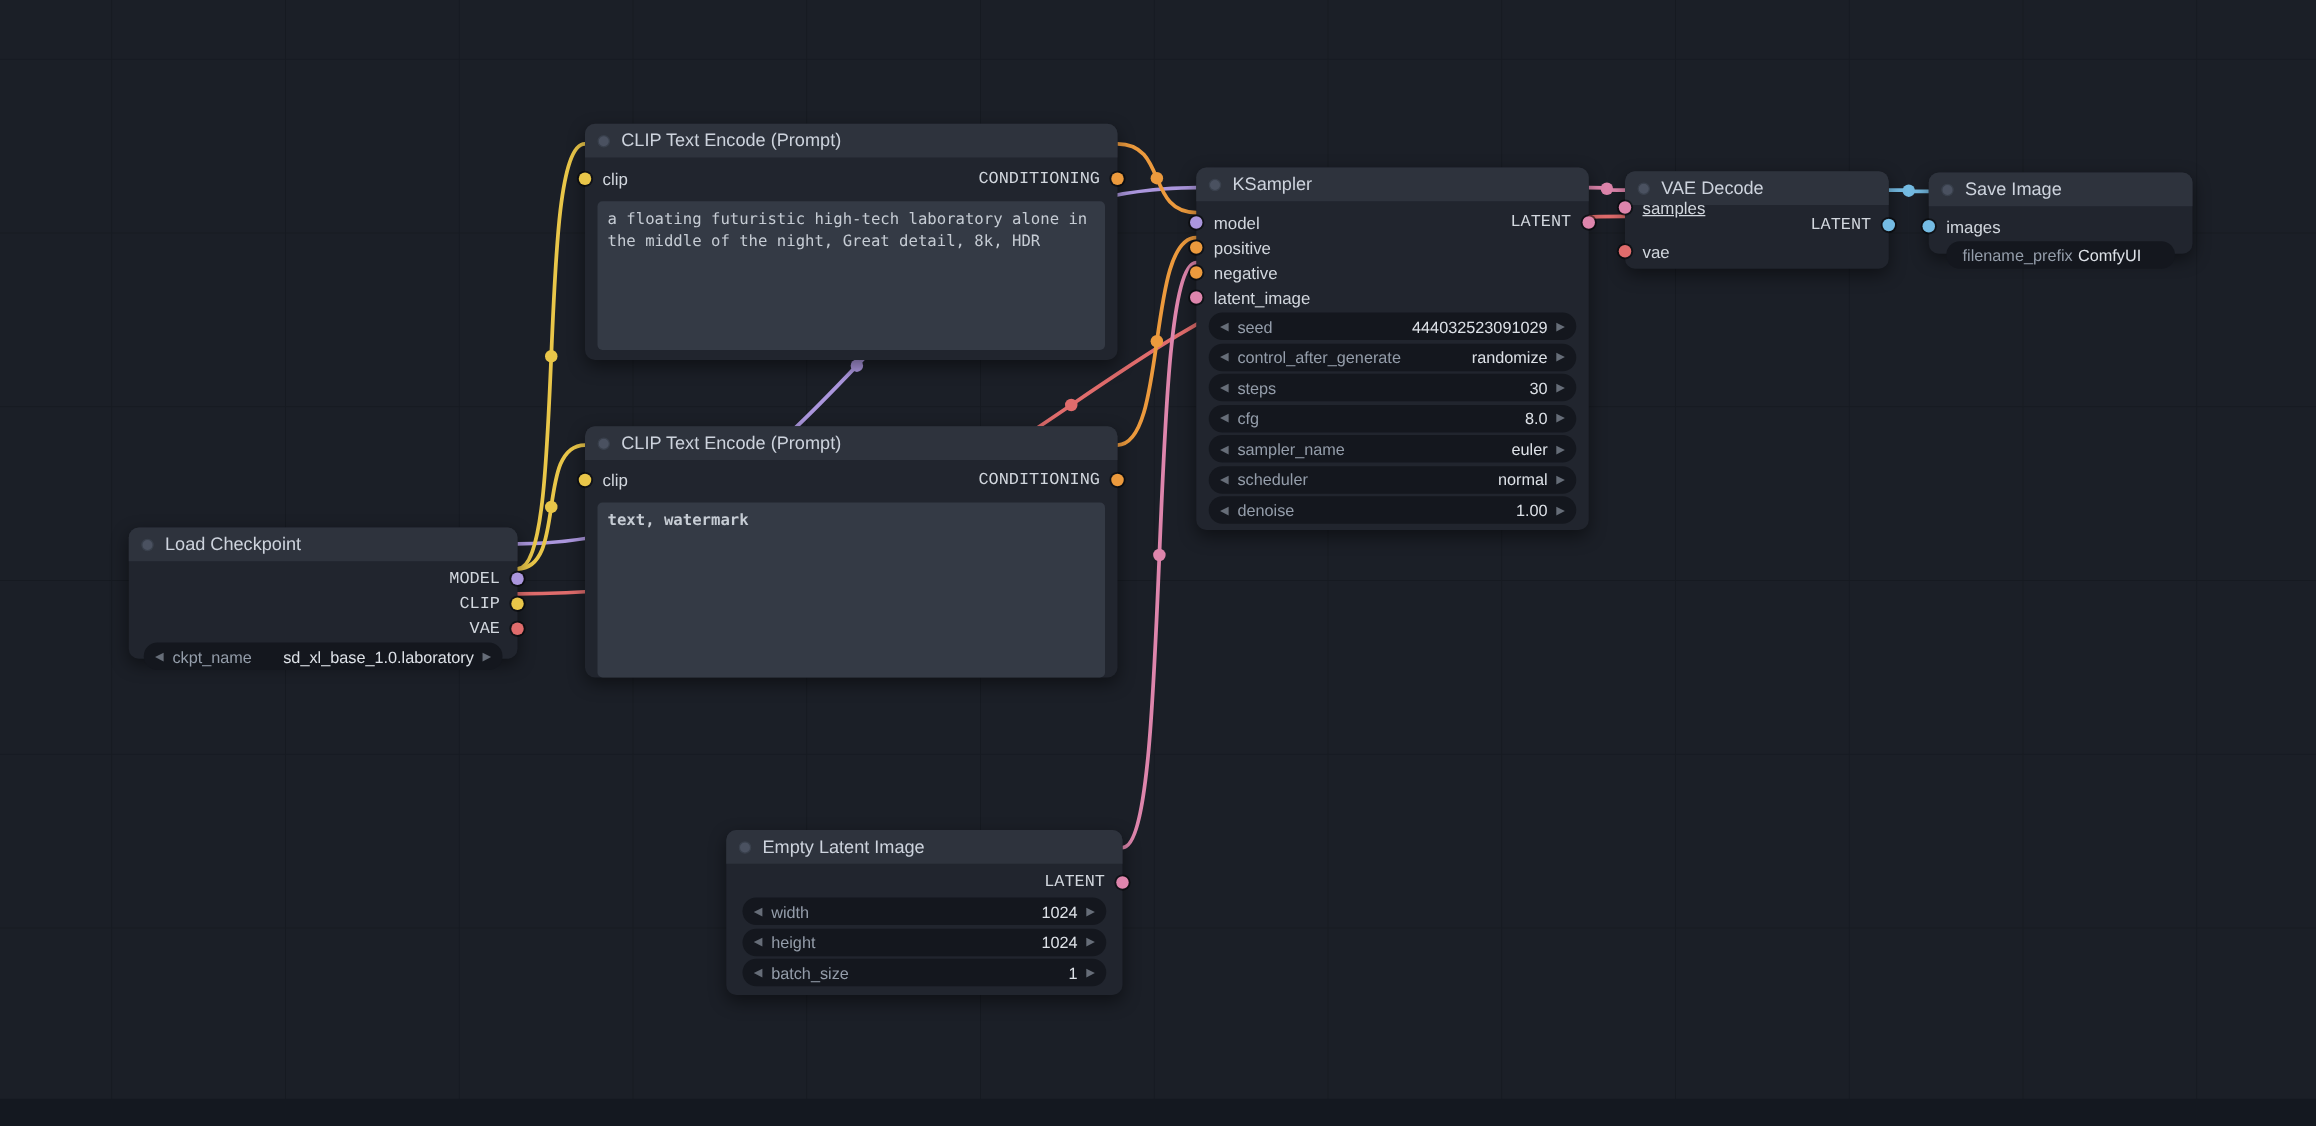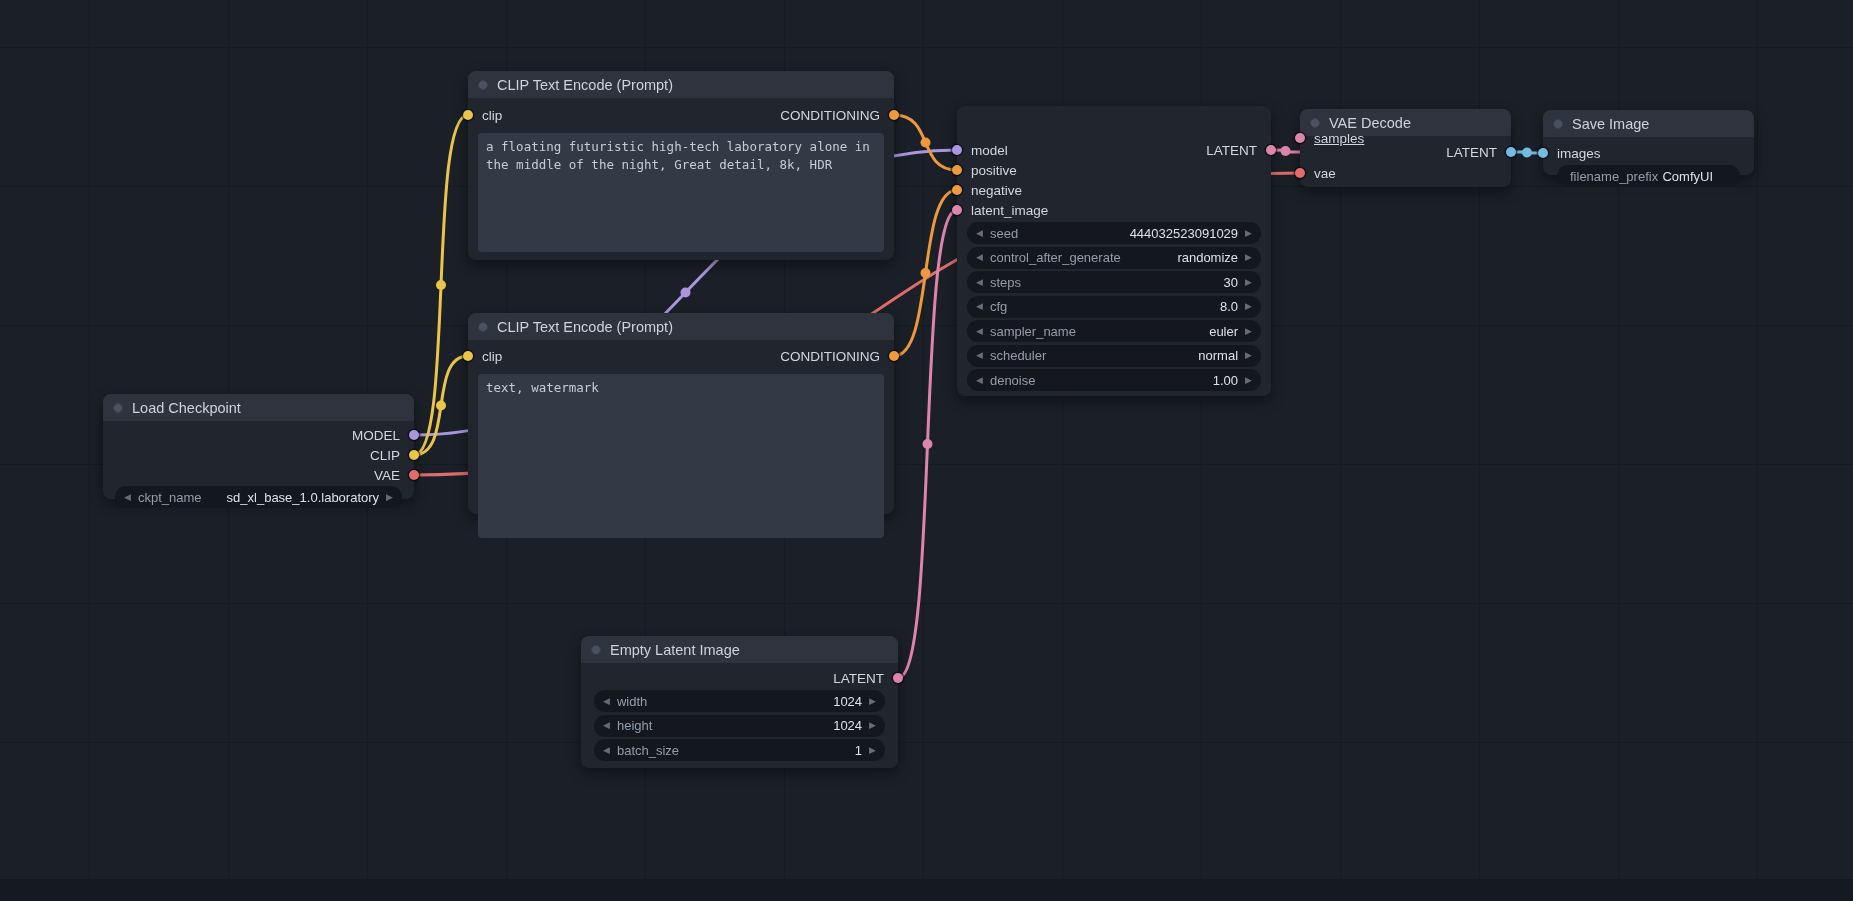--- a/index.html
+++ b/index.html
@@ -22,20 +22,21 @@
     position:absolute; left:0; right:0; bottom:0; height:22px;
     background:#141820; z-index:0;
   }
 
   .node {
     position:absolute; z-index:2;
     background:#21252e;
     border-radius:8px;
     box-shadow:0 5px 14px rgba(0,0,0,0.45);
     color:#ced3da;
+    margin-top:28px;
   }
   .node-title {
     height:27px; background:#2e333d; border-radius:8px 8px 0 0;
     display:flex; align-items:center; padding:0 10px;
     color:#cdd3dd; font-size:14.5px; white-space:nowrap;
   }
   .collapse-dot {
     width:10px; height:10px; border-radius:50%;
     background:#4a5160; border:1px solid #39404c;
     margin-right:9px; flex:0 0 auto;
@@ -46,21 +47,21 @@
     display:flex; align-items:center; font-size:13.5px; color:#d2d7de;
   }
   .pdot {
     width:10px; height:10px; border-radius:50%;
     position:absolute; top:50%; transform:translateY(-50%);
     box-shadow:0 0 0 1.5px rgba(0,0,0,0.5);
   }
   .prow.in  .pdot { left:-5px; }
   .prow.out .pdot { right:-5px; }
   .prow.in  .plabel { margin-left:14px; }
-  .prow.out .plabel { margin-left:auto; margin-right:14px; }
+  .prow.out .plabel { margin-left:auto; margin-right:14px;font-family:Liberation Mono, monospace; }
 
   .widgets {
     position:absolute; display:flex; flex-direction:column; gap:2.5px;
   }
   .widget {
     height:22px; background:#14171e; border-radius:11px;
     display:flex; align-items:center; padding:0 9px;
     font-size:13px; white-space:nowrap; overflow:hidden;
   }
   .widget .arrow  { color:#666d78; font-size:9px; line-height:1; flex:0 0 auto; }
@@ -152,24 +153,28 @@
       <span>CLIP Text Encode (Prompt)</span>
     </div>
     <div class="prow in" style="top:34px;">
       <span class="pdot" style="background: rgb(233, 198, 73);"></span>
       <span class="plabel">clip</span>
     </div>
     <div class="prow out" style="top:34px;">
       <span class="plabel">CONDITIONING</span>
       <span class="pdot" style="background: rgb(236, 154, 61);"></span>
     </div>
-    <textarea class="node-text" spellcheck="false" style="left: 10px; width: 406px; top: 61px; height: 164px;">text, watermark</textarea>
+    <textarea class="node-text" spellcheck="false" style="left: 10px; width: 406px; top: 61px; height: 140px; font-weight: bold;">text, watermark</textarea>
   </div>
 
   <div class="node" style="left:957px; top:106px; width:314px; height:290px;">
+    <div class="node-title">
+      <span class="collapse-dot"></span>
+      <span>KSampler</span>
+    </div>
     <div class="prow in" style="top:35px;">
       <span class="pdot" style="background: rgb(171, 150, 221);"></span>
       <span class="plabel">model</span>
     </div>
     <div class="prow out" style="top:35px;">
       <span class="plabel">LATENT</span>
       <span class="pdot" style="background: rgb(222, 133, 172);"></span>
     </div>
     <div class="prow in" style="top:55px;">
       <span class="pdot" style="background: rgb(236, 154, 61);"></span>

